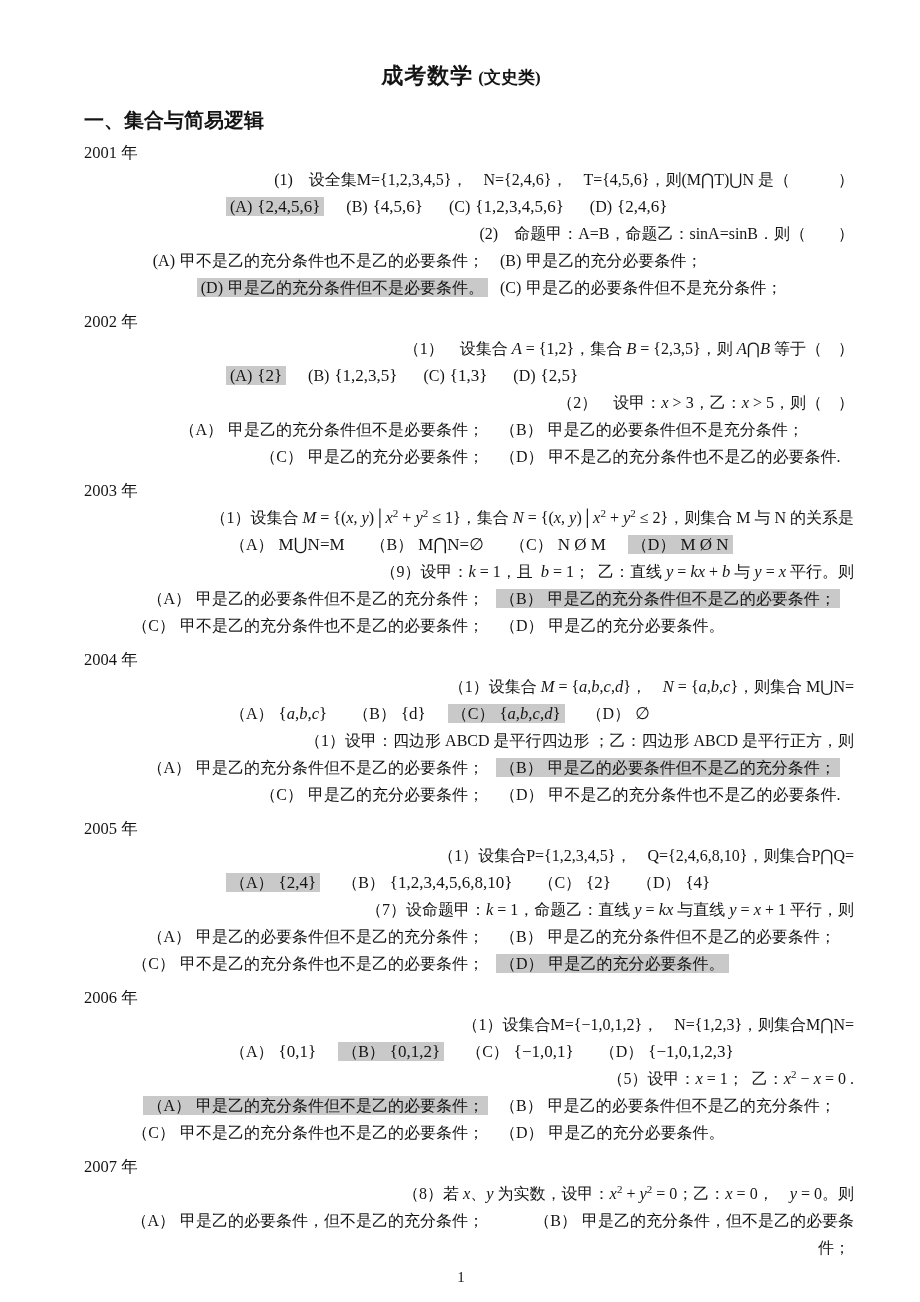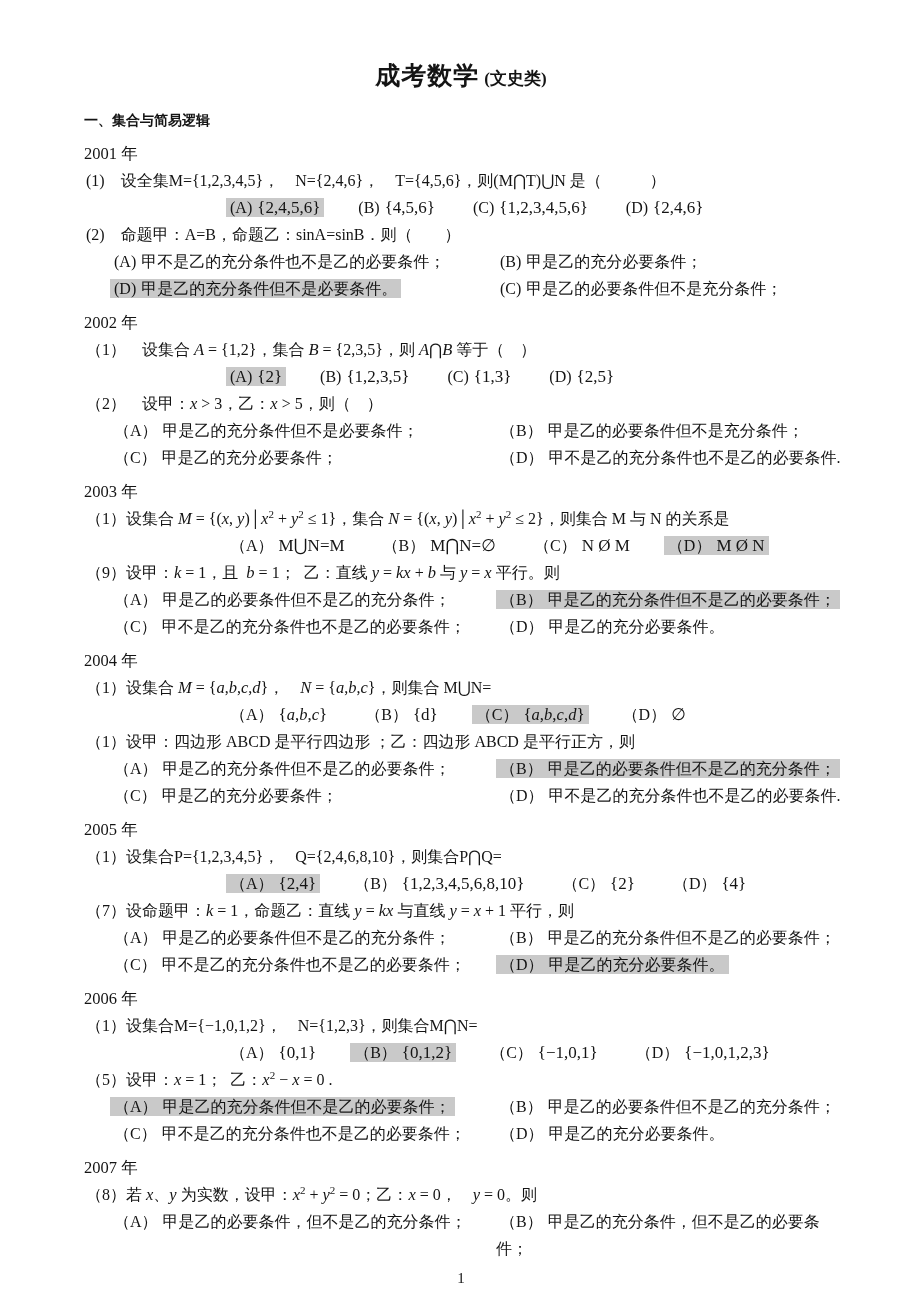--- a/index.html
+++ b/index.html
@@ -11,36 +11,36 @@
     font-family: "Liberation Serif", "DejaVu Serif", "DejaVu Sans", serif;
     overflow: hidden;
   }
   .page {
     width: 920px; height: 1302px;
     padding: 56px 66px 0 84px;
     background: #ffffff;
     overflow: hidden;
   }
   .title-line { text-align: center; margin-bottom: 10px; margin-right: 16px; line-height: 40px; }
-  .doc-title { font-size: 25px; font-weight: 700; letter-spacing: 1px; }
+  .doc-title { font-size: 22px; font-weight: 700; letter-spacing: 1px; }
   .doc-subtitle { font-size: 17px; font-weight: 700; margin-left: 1px; }
-  .section-heading { font-size: 14px; font-weight: 700; margin: 8px 0 2px; line-height: 24px; }
+  .section-heading { font-size: 20px; font-weight: 700; margin: 8px 0 2px; line-height: 24px; }
   .year { font-size: 16.5px; font-weight: 400; line-height: 27px; margin-top: 7px; }
-  .q { font-size: 16px; line-height: 27px; white-space: pre-wrap; padding-left: 2px; }
+  .q { font-size: 16px; line-height: 27px; white-space: pre-wrap; padding-left: 2px; text-align: right; }
   .mvar { font-style: italic; font-size: 16.5px; }
   .msup { font-size: 11px; line-height: 0; }
   .choices { line-height: 27px; padding-left: 142px; font-size: 16px; white-space: nowrap; }
-  .copt { margin-right: 30px; }
+  .copt { margin-right: 18px; }
   .copt:last-child { margin-right: 0; text-align: center; }
   .opt { padding: 1px 4px; white-space: pre-wrap; }
   .hl { background: var(--hl); }
   .mset { font-size: 17px; }
   .olabel { margin-right: 5px; }
   .pair { display: flex; line-height: 27px; padding-left: 26px; font-size: 16px; }
-  .pair .cell { min-width: 378px; }
+  .pair .cell { min-width: 378px; text-align: right; }
   .pair .cell + .cell { min-width: 0; margin-left: 8px; }
   .page-number { text-align: center; font-size: 15px; margin-top: 8px; margin-right: 16px; }
 </style>
 </head>
 <body>
 
 <div class="page">
   <div class="title-line">
     <span class="doc-title">成考数学</span>
     <span class="doc-subtitle">(文史类)</span>

